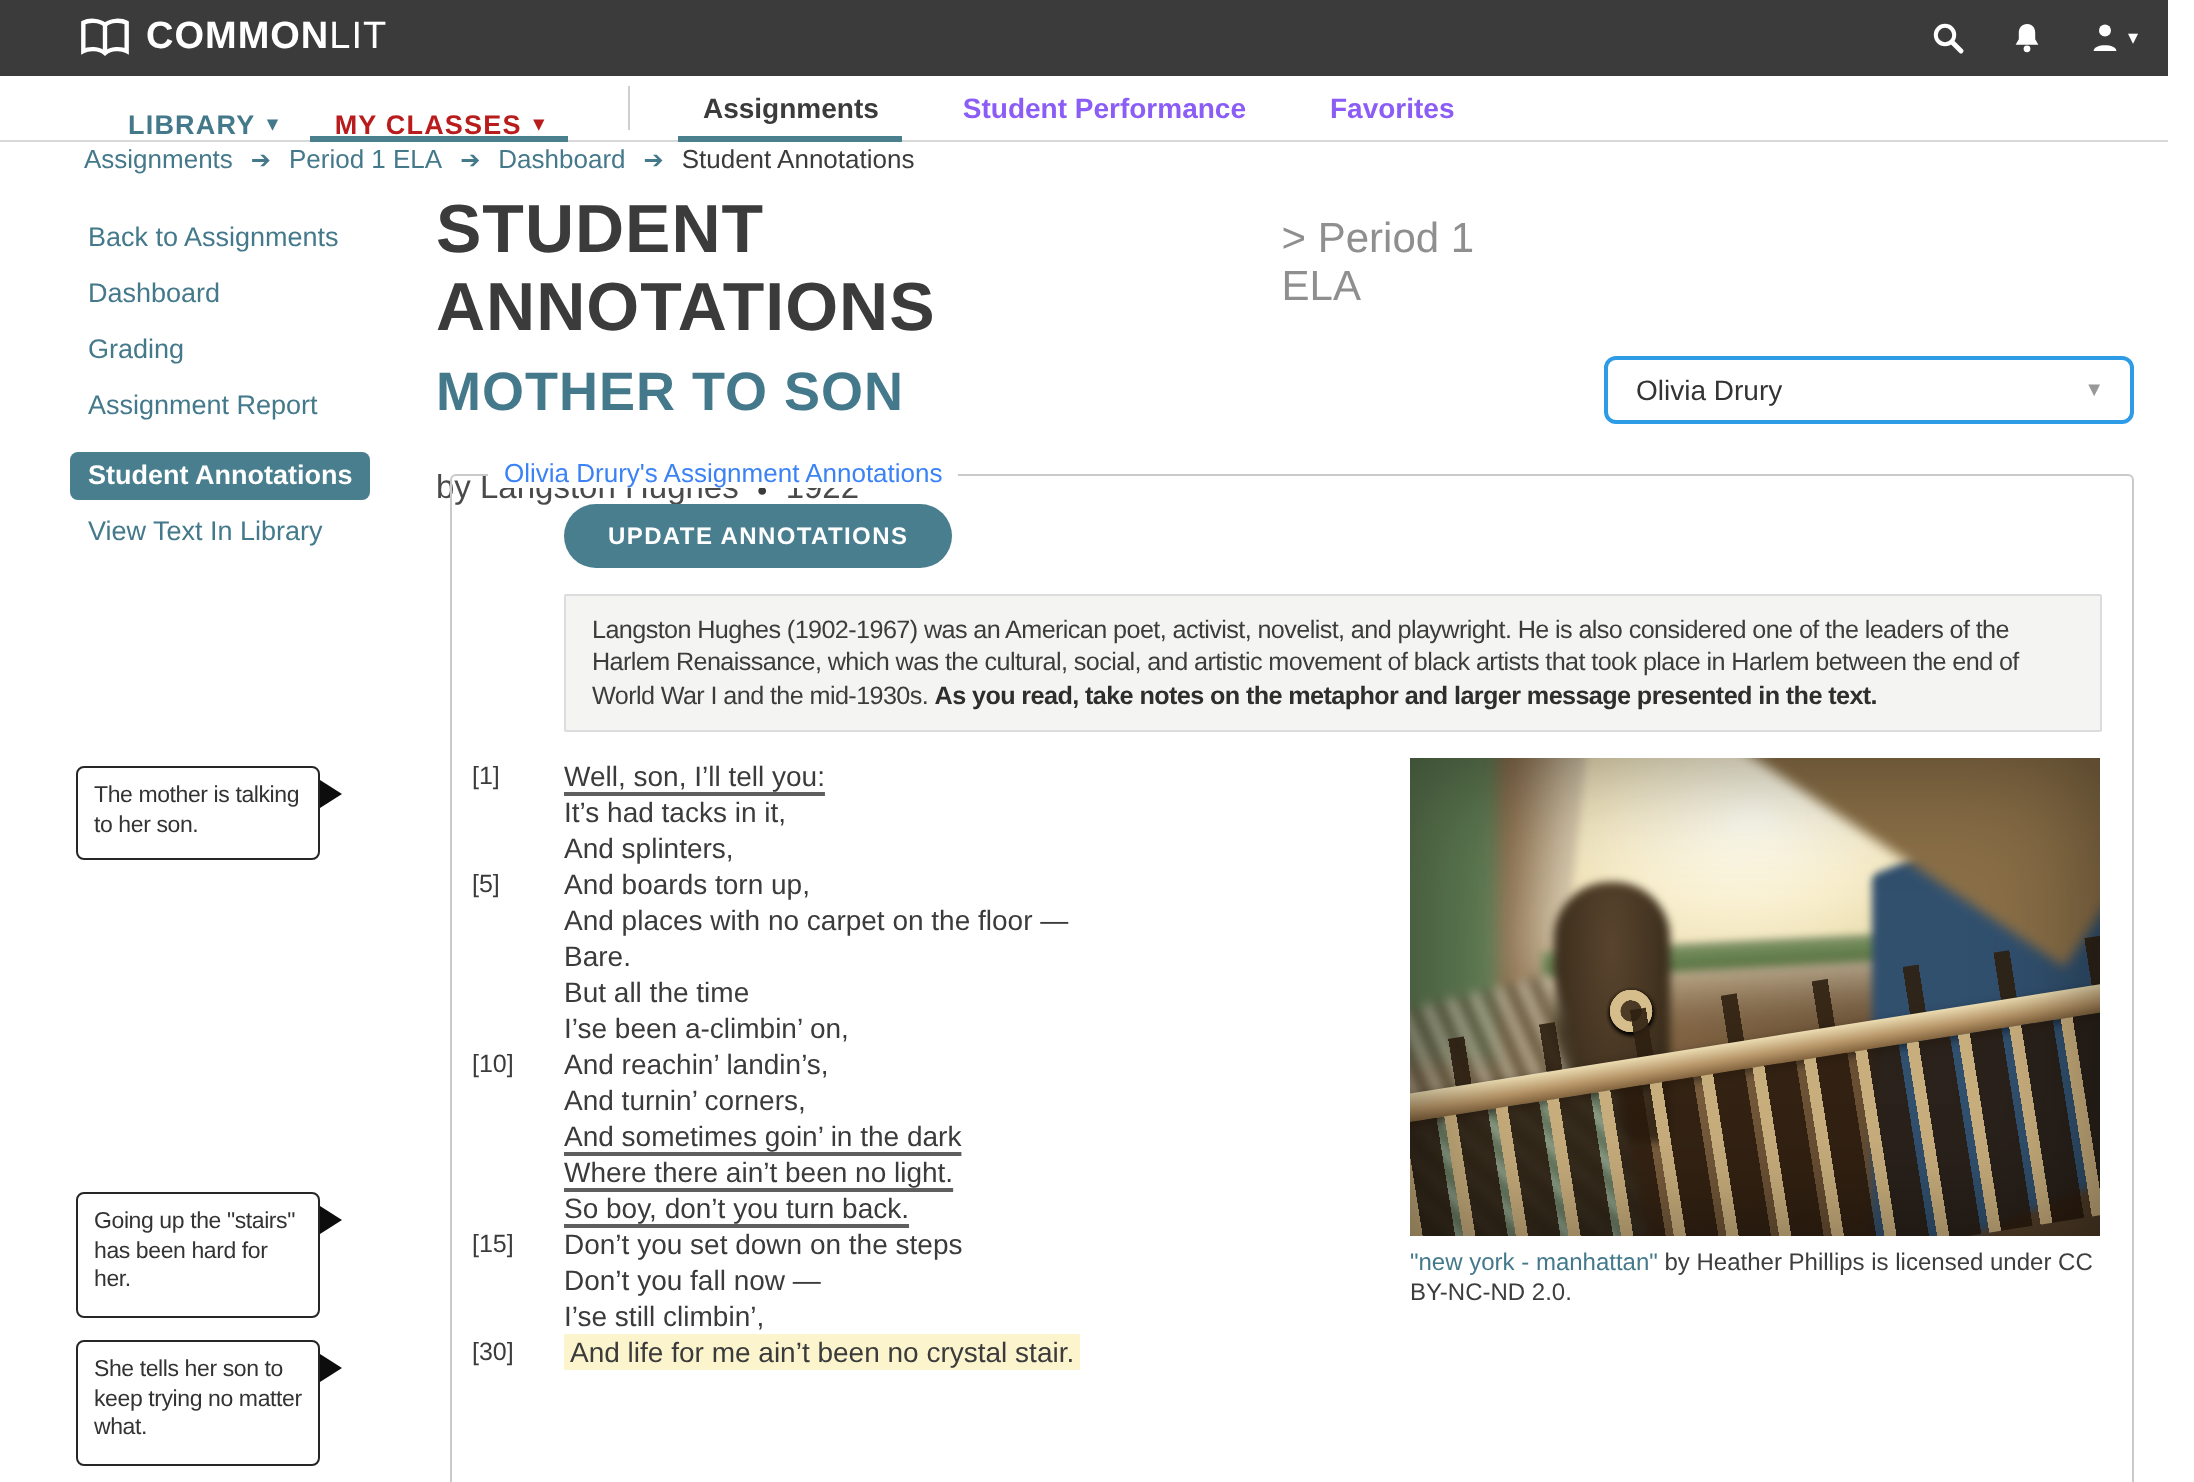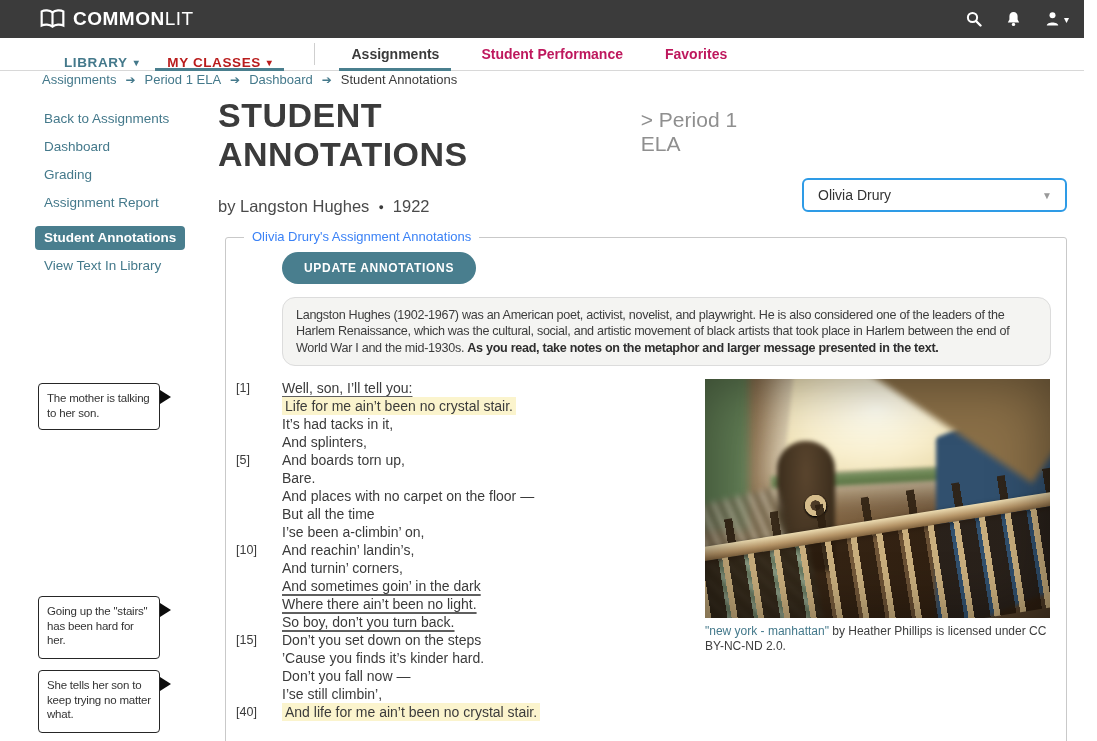--- a/index.html
+++ b/index.html
@@ -23,21 +23,21 @@
              border-bottom: 1px solid #d8d8d8; display: flex; align-items: stretch; padding-left: 50px; }
   .nav-menus { display: flex; }
   .nav-menu { display: flex; align-items: center; gap: 6px; padding: 0 14px; font-size: 13.5px; font-weight: 700;
               letter-spacing: 0.6px; color: #44798b; position: relative; cursor: pointer; margin-top: 16px; }
   .nav-menu .caret { font-size: 10px; }
   .nav-menu.active { color: #b91c1c; }
   .nav-menu.active::after { content: ""; position: absolute; left: 2px; right: 2px; bottom: -1px; height: 3px; background: #4a7f8e; }
   .nav-divider { width: 1px; background: #cfcfcf; margin: 5px 22px 5px 28px; }
   .nav-tabs { display: flex; }
   .nav-tab { display: flex; align-items: center; padding: 0 14px; margin-right: 14px; font-size: 14px; font-weight: 600;
-             color: #be185d; position: relative; cursor: pointer; text-decoration: none; }
+             color: #8b5cf6; position: relative; cursor: pointer; text-decoration: none; }
   .nav-tab.active { color: #3b3b3b; font-weight: 700; }
   .nav-tab.active::after { content: ""; position: absolute; left: 2px; right: 2px; bottom: -1px; height: 3px; background: #4a7f8e; }
 
   
   .breadcrumb { position: absolute; top: 72px; left: 42px; display: flex; align-items: center; gap: 9px; font-size: 13px; }
   .bc-link { color: #44798b; cursor: pointer; }
   .bc-sep { color: #44798b; font-size: 12px; }
   .bc-current { color: #3b3b3b; }
 
   
@@ -63,21 +63,21 @@
 
   
   .panel { position: absolute; top: 237px; left: 225px; width: 842px; height: 530px;
            border: 1px solid #c9c9c9; border-radius: 3px; }
   .panel-legend { position: absolute; top: -9px; left: 18px; background: #fff; padding: 0 8px;
                   font-size: 13px; color: #3b82f6; }
   .update-btn { position: absolute; top: 14px; left: 56px; background: #497e8e; color: #fff; border: none;
                 border-radius: 999px; padding: 9px 22px; font-family: "Liberation Sans", sans-serif;
                 font-size: 12px; font-weight: 700; letter-spacing: 0.7px; cursor: pointer; }
   .intro-box { position: absolute; top: 59px; left: 56px; width: 769px; background: #f4f4f2;
-               border: 1px solid #dcdcdc; border-radius: 13px; padding: 9px 13px; font-size: 12.6px;
+               border: 1px solid #dcdcdc; border-radius: 1px; padding: 9px 13px; font-size: 12.6px;
                letter-spacing: -0.3px; line-height: 16.3px; color: #3c3c3c; }
   .intro-box b { color: #2e2e2e; }
 
   
   .poem { position: absolute; top: 141px; left: 8px; width: 460px; }
   .poem-row { display: flex; line-height: 18px; height: 18px; white-space: nowrap; }
   .poem-num { width: 48px; flex: 0 0 48px; font-size: 12.5px; color: #3b3b3b; padding-left: 2px; }
   .poem-text { font-size: 14px; color: #3b3b3b; }
   .mark-underline { text-decoration: underline; text-decoration-color: #5f5f5f; text-decoration-thickness: 2px; text-underline-offset: 3px; }
   .mark-highlight { background: #fbf4cd; padding: 1px 3px; }
@@ -196,20 +196,21 @@
       <span class="bc-current">Student Annotations</span>
     </div>
 
   <aside class="sidebar" id="sidebar"><div class="side-item">Back to Assignments</div><div class="side-item">Dashboard</div><div class="side-item">Grading</div><div class="side-item">Assignment Report</div><div class="side-item active">Student Annotations</div><div class="side-item">View Text In Library</div></aside>
 
   <div class="main-head">
     <div class="h1-row">
       <span class="page-title">STUDENT ANNOTATIONS</span>
       <span class="title-suffix">&gt; Period 1 ELA</span>
     </div>
+    <div class="text-title">MOTHER TO SON</div>
     <div class="byline">
       <span>by Langston Hughes</span>
       <span class="dot">●</span>
       <span>1922</span>
     </div>
   </div>
 
   <div class="student-select">
     <span>Olivia Drury</span>
     <span class="sel-caret">▼</span>
@@ -222,41 +223,37 @@
       <span>Langston Hughes (1902-1967) was an American poet, activist, novelist, and playwright. He is also considered one of the leaders of the Harlem Renaissance, which was the cultural, social, and artistic movement of black artists that took place in Harlem between the end of World War I and the mid-1930s. </span><b>As you read, take notes on the metaphor and larger message presented in the text.</b>
     </div>
 
     <div class="poem" id="poem">
         <div class="poem-row">
     <span class="poem-num">[1]</span>
     <span class="poem-text"><span class="mark-span mark-underline">Well, son, I’ll tell you:</span></span>
   </div>
         <div class="poem-row">
     <span class="poem-num"></span>
-    <span class="poem-text"><span class="mark-span mark-highlight">Life for me ain’t been no crystal stair.</span></span>
-  </div>
-        <div class="poem-row">
-    <span class="poem-num"></span>
     <span class="poem-text"><span class="mark-span">It’s had tacks in it,</span></span>
   </div>
         <div class="poem-row">
     <span class="poem-num"></span>
     <span class="poem-text"><span class="mark-span">And splinters,</span></span>
   </div>
         <div class="poem-row">
     <span class="poem-num">[5]</span>
     <span class="poem-text"><span class="mark-span">And boards torn up,</span></span>
   </div>
         <div class="poem-row">
     <span class="poem-num"></span>
+    <span class="poem-text"><span class="mark-span">And places with no carpet on the floor —</span></span>
+  </div>
+        <div class="poem-row">
+    <span class="poem-num"></span>
     <span class="poem-text"><span class="mark-span">Bare.</span></span>
-  </div>
-        <div class="poem-row">
-    <span class="poem-num"></span>
-    <span class="poem-text"><span class="mark-span">And places with no carpet on the floor —</span></span>
   </div>
         <div class="poem-row">
     <span class="poem-num"></span>
     <span class="poem-text"><span class="mark-span">But all the time</span></span>
   </div>
         <div class="poem-row">
     <span class="poem-num"></span>
     <span class="poem-text"><span class="mark-span">I’se been a-climbin’ on,</span></span>
   </div>
         <div class="poem-row">
@@ -278,32 +275,28 @@
         <div class="poem-row">
     <span class="poem-num"></span>
     <span class="poem-text"><span class="mark-span mark-underline">So boy, don’t you turn back.</span></span>
   </div>
         <div class="poem-row">
     <span class="poem-num">[15]</span>
     <span class="poem-text"><span class="mark-span">Don’t you set down on the steps</span></span>
   </div>
         <div class="poem-row">
     <span class="poem-num"></span>
-    <span class="poem-text"><span class="mark-span">’Cause you finds it’s kinder hard.</span></span>
-  </div>
-        <div class="poem-row">
-    <span class="poem-num"></span>
     <span class="poem-text"><span class="mark-span">Don’t you fall now —</span></span>
   </div>
         <div class="poem-row">
     <span class="poem-num"></span>
     <span class="poem-text"><span class="mark-span">I’se still climbin’,</span></span>
   </div>
         <div class="poem-row">
-    <span class="poem-num">[40]</span>
+    <span class="poem-num">[30]</span>
     <span class="poem-text"><span class="mark-span mark-highlight">And life for me ain’t been no crystal stair.</span></span>
   </div>
       </div>
 
     <figure class="figure">
       <div class="stair">
         <div class="ph-green-left"></div>
         <div class="ph-window"></div>
         <div class="ph-sill"></div>
         <div class="ph-wall-blue"></div>

